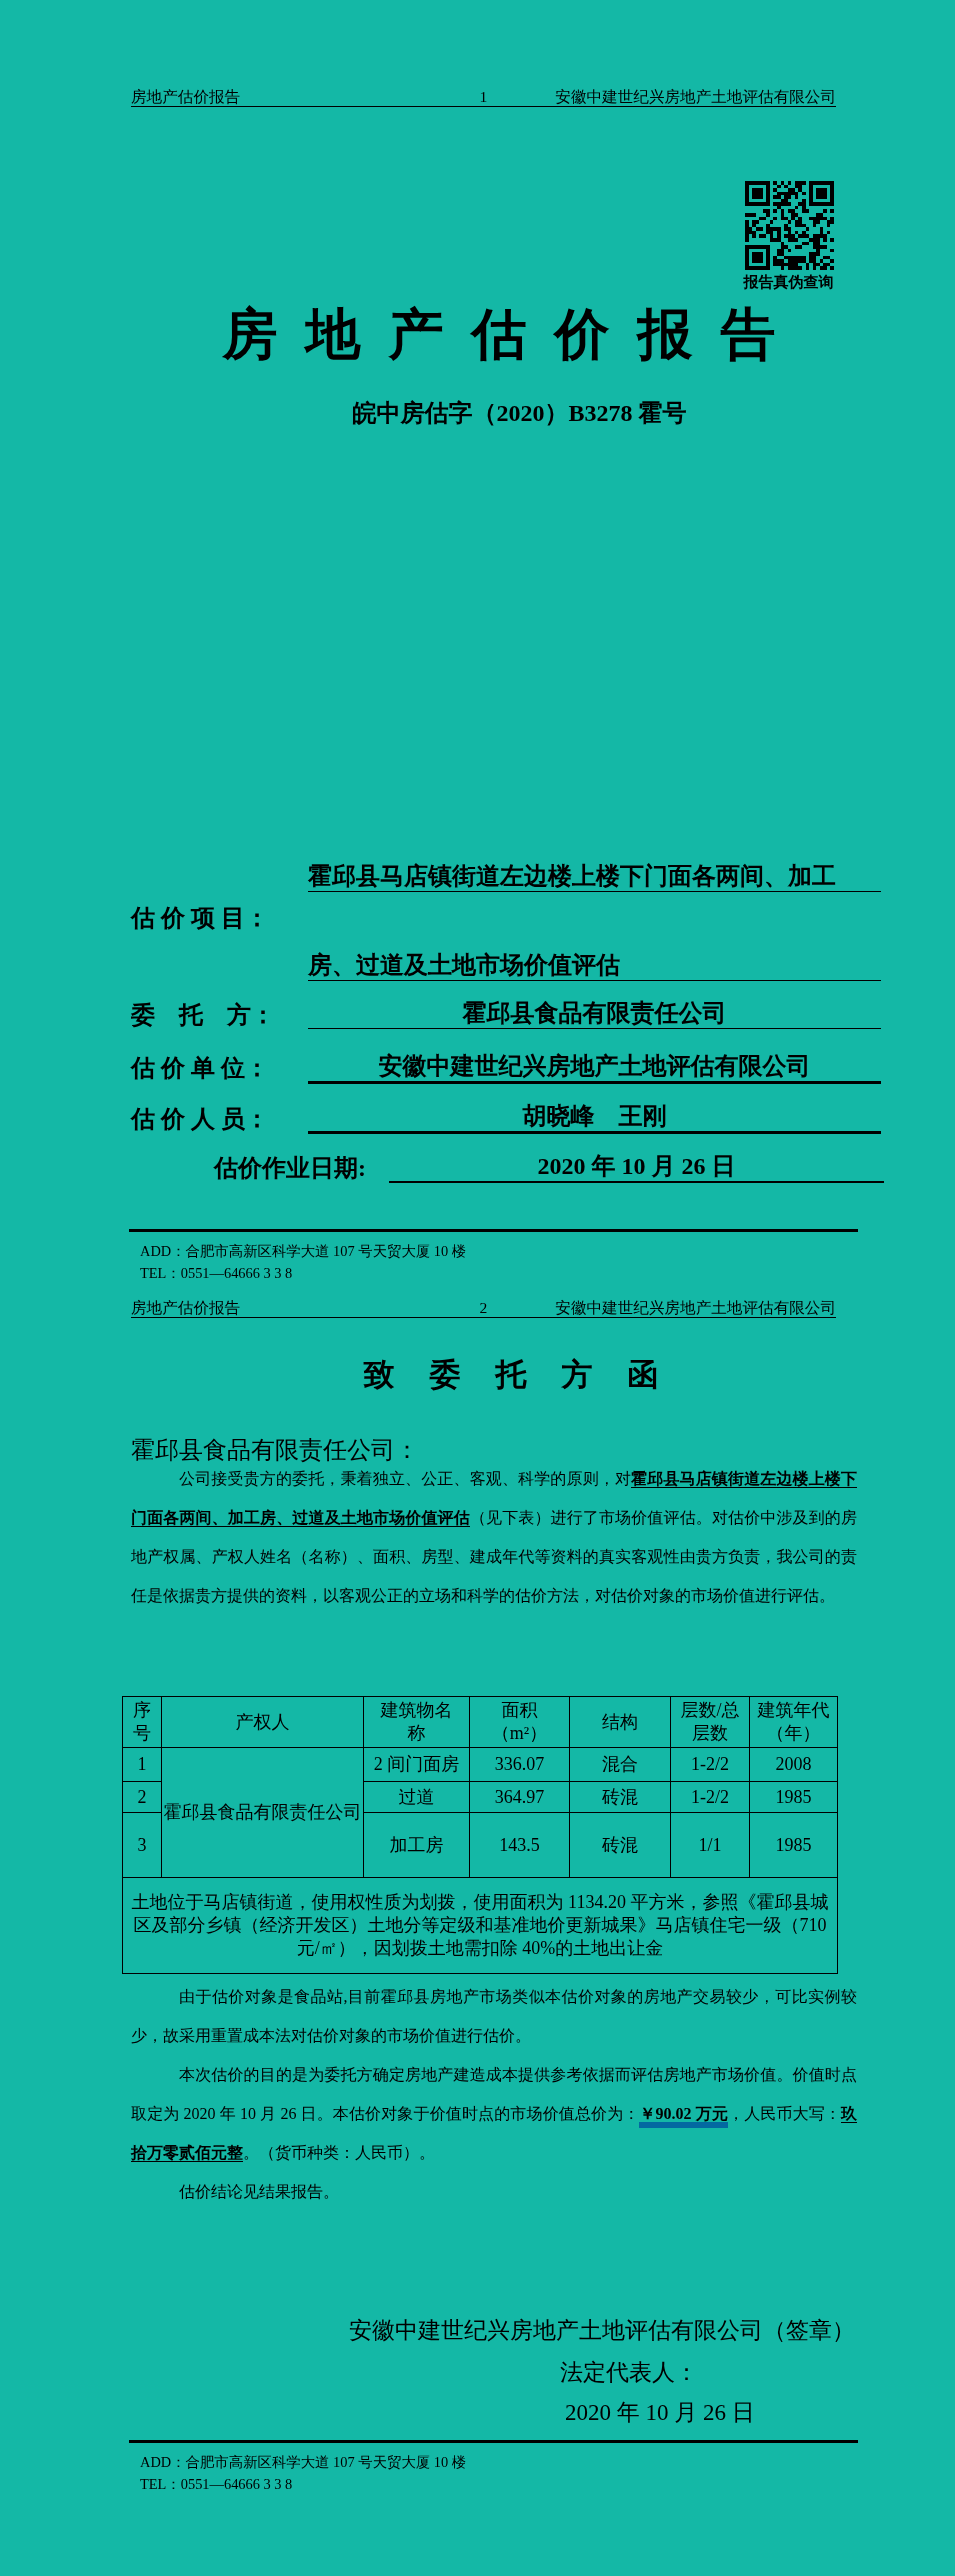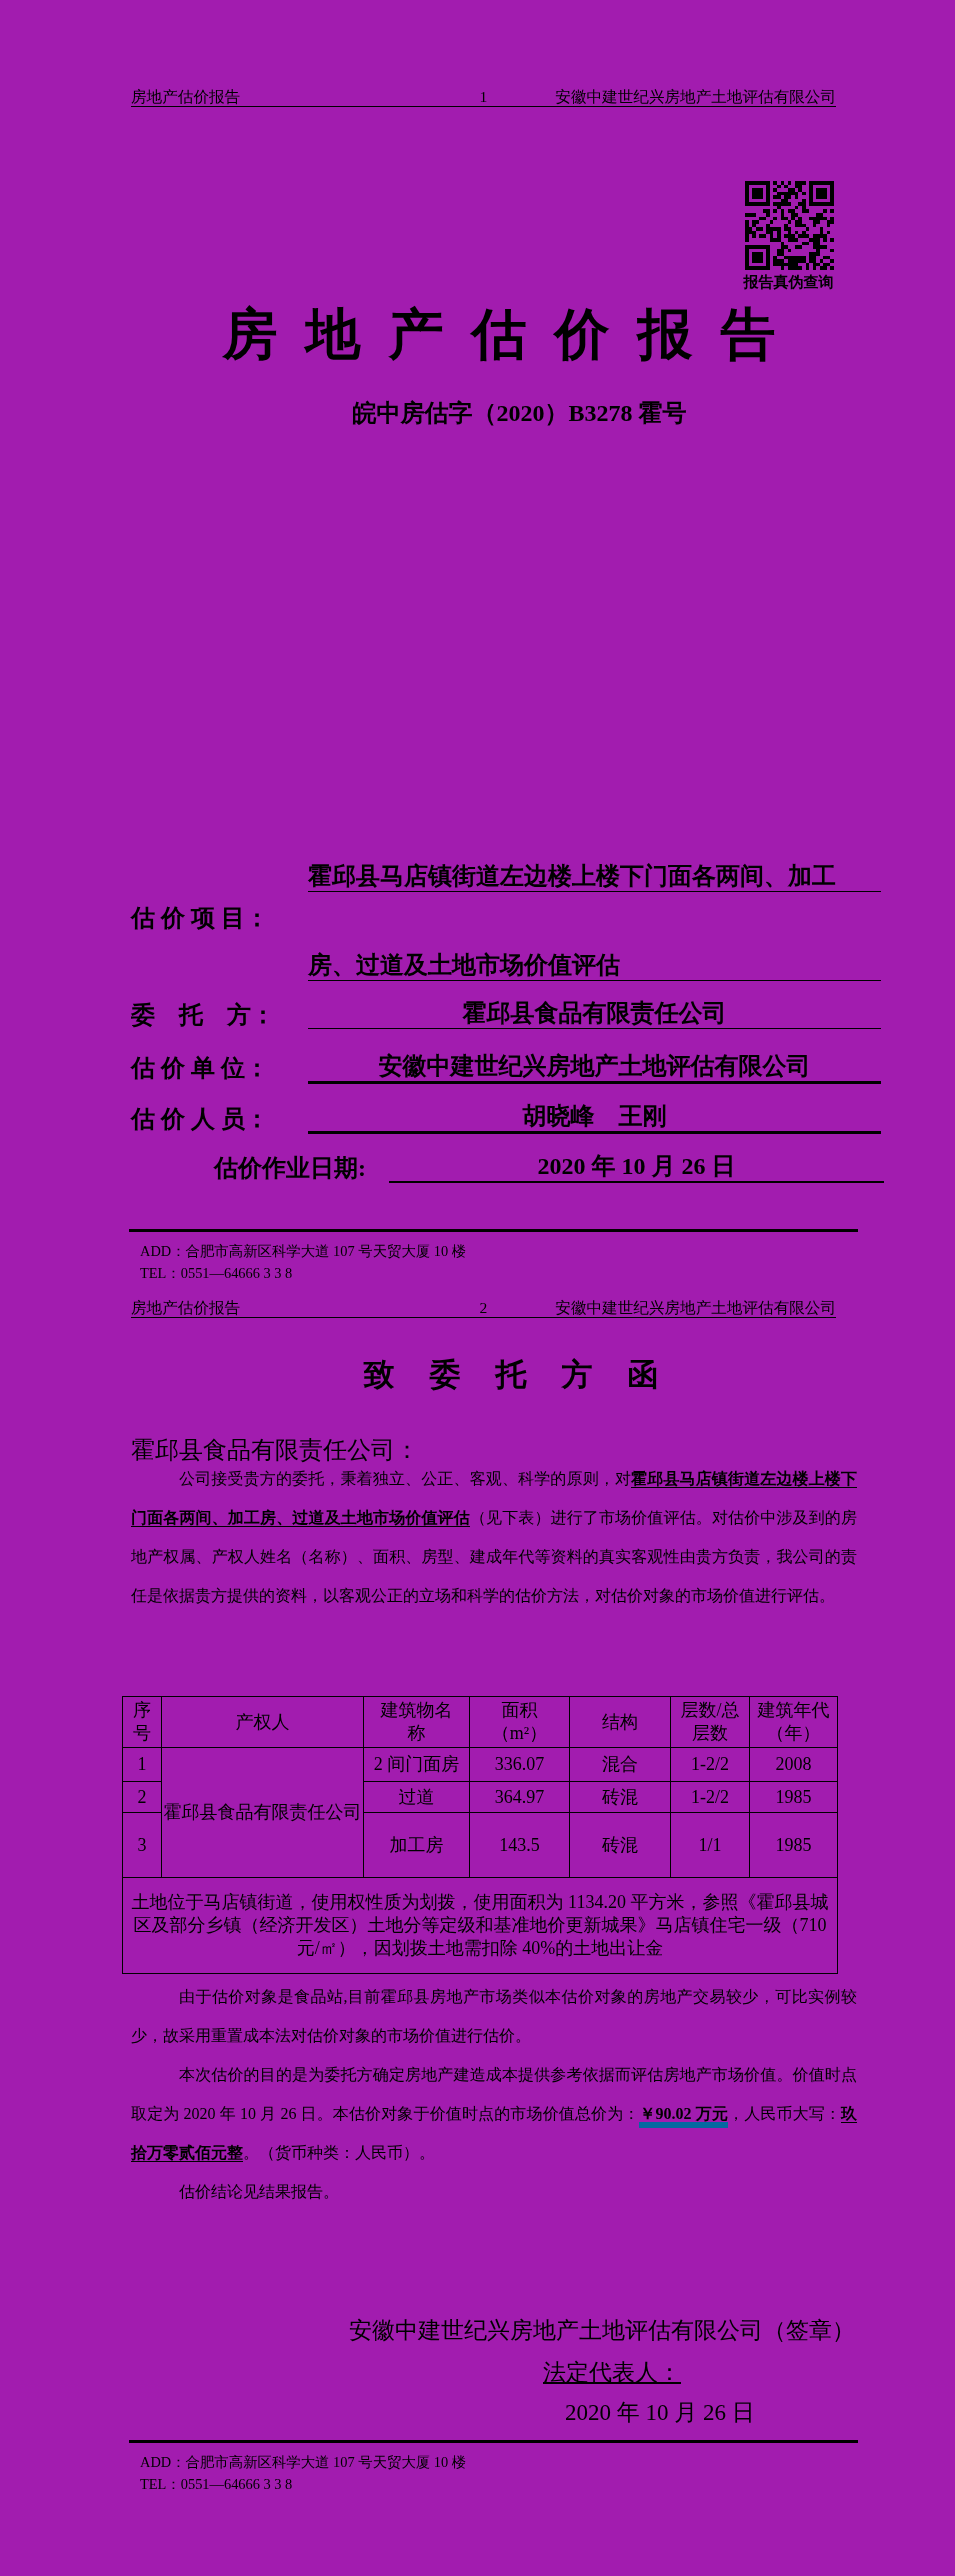--- a/index.html
+++ b/index.html
@@ -1,17 +1,17 @@
 <!DOCTYPE html>
 <html style="font-size:9.6px"><head>
 <meta charset="utf-8">
 <style>
   html,body{margin:0;padding:0;background:#ffffff;}
   #doc{
-    position:relative;width:955px;height:2576px;background:#a21caf;color:#000;
+    position:relative;width:955px;height:2576px;background:#14b8a6;color:#000;
     font-family:"Liberation Serif","DejaVu Serif",serif;overflow:hidden;
   }
   .abs{position:absolute;}
   
   .hdr{left:131px;width:705px;height:23px;border-bottom:1.2px solid #000;
        display:flex;align-items:flex-end;font-size:15.6px;line-height:18px;}
   .hdr .h-left{flex:1;text-align:left;}
   .hdr .h-page{width:48px;text-align:center;}
   .hdr .h-right{flex:1;text-align:right;}
   
@@ -469,21 +469,21 @@
       </table>
   </div>
 
   <div class="abs para" style="top:1977px;">
     <p>由于估价对象是食品站,目前霍邱县房地产市场类似本估价对象的房地产交易较少，可比实例较少，故采用重置成本法对估价对象的市场价值进行估价。</p>
     <p><span>本次估价的目的是为委托方确定房地产建造成本提供参考依据而评估房地产市场价值。价值时点取定为 2020 年 10 月 26 日。本估价对象于价值时点的市场价值总价为：</span><span class="bu-thick">￥90.02 万元</span><span>，人民币大写：</span><span class="bu">玖拾万零贰佰元整</span><span>。（货币种类：人民币）。</span></p>
     <p>估价结论见结果报告。</p>
   </div>
 
   <div class="abs sig" style="top:2315px;left:349px;">安徽中建世纪兴房地产土地评估有限公司（签章）</div>
-  <div class="abs sig" style="top:2357px;left:543px;text-decoration:underline;">法定代表人：</div>
+  <div class="abs sig" style="top:2357px;left:560px;">法定代表人：</div>
   <div class="abs sig" style="top:2397px;left:565px;">2020 年 10 月 26 日</div>
 
   <div class="abs foot-line" style="top:2440px;"></div>
   <div class="abs foot-text" style="top:2453px;">ADD：合肥市高新区科学大道 107 号天贸大厦 10 楼</div>
   <div class="abs foot-text" style="top:2475px;">TEL：0551—64666 3 3 8</div>
 
 </div>
 
 
 </body></html>

